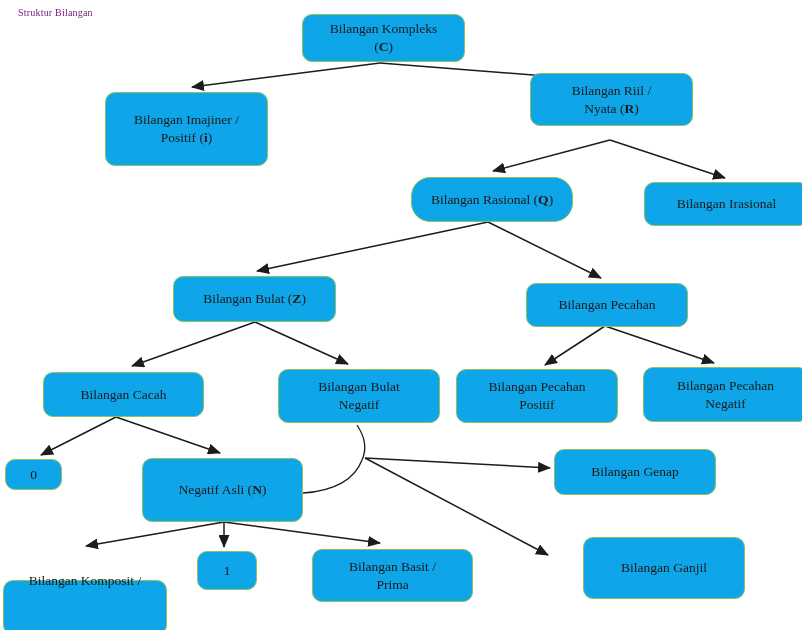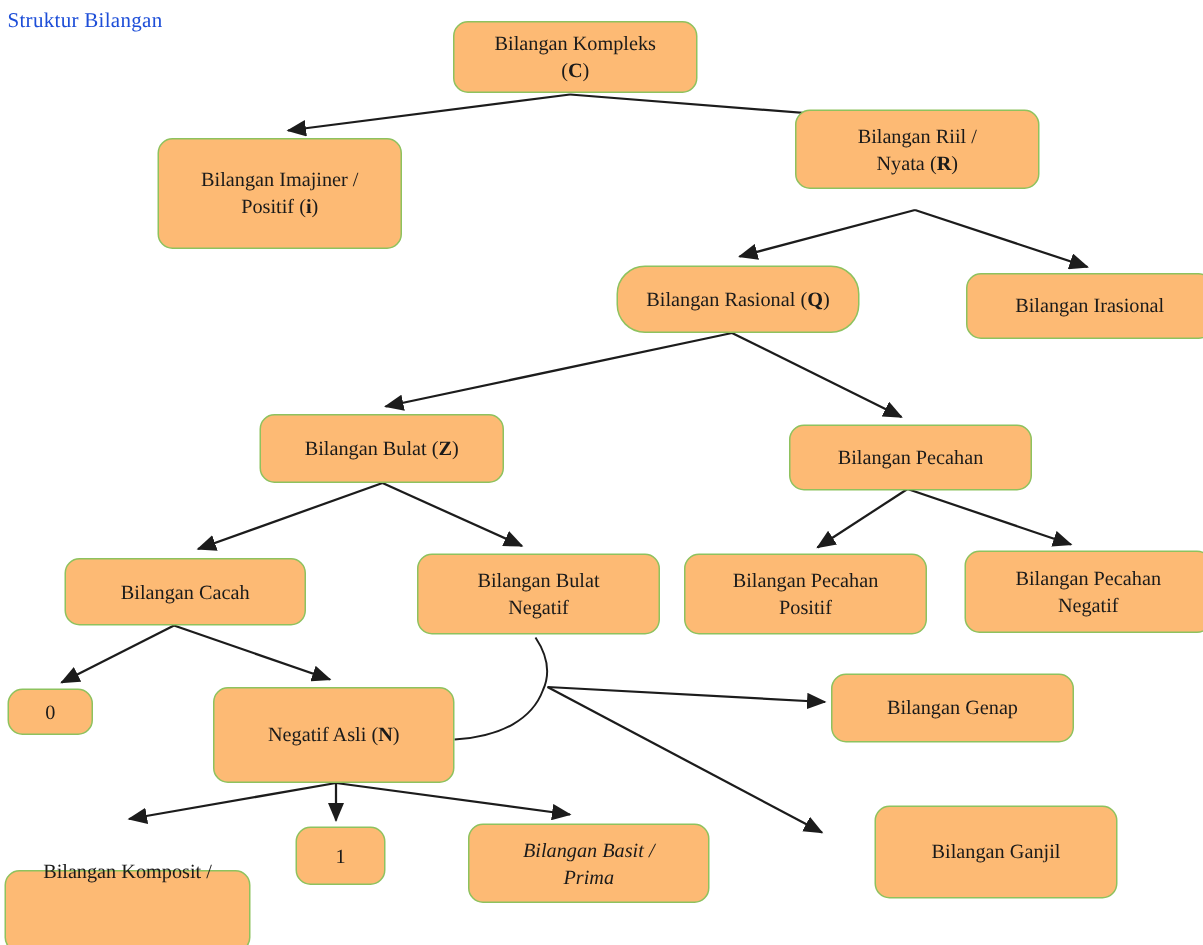--- a/index.html
+++ b/index.html
@@ -5,30 +5,30 @@
   html,body{margin:0;padding:0;background:#ffffff;}
   .canvas{
     position:relative;
     width:802px;height:630px;
     background:#ffffff;
     overflow:hidden;
     font-family:"Liberation Serif","DejaVu Serif",serif;
     color:#1a1a1a;
   }
   .title{
-    position:absolute;left:5px;top:7px;
-    font-size:14px;letter-spacing:.2px;color:#1d4ed8;
+    position:absolute;left:18px;top:7px;
+    font-size:10px;letter-spacing:.2px;color:#701a75;
   }
   svg.edges{position:absolute;left:0;top:0;pointer-events:none;}
   .node{
     position:absolute;
     box-sizing:border-box;
     border:1.8px solid #8ec25e;
     border-radius:10px;
-    background:#fdba74;
+    background:#0ea5e9;
     display:flex;flex-direction:column;
     align-items:center;justify-content:center;
     text-align:center;
     font-size:13.5px;line-height:1.3;
     padding:2px 4px;
   }
   .node .line{white-space:nowrap;}
   .node.spread .line{margin:3px 0 4px 0;}
   .node b{font-weight:bold;}
 </style>
@@ -128,19 +128,19 @@
       <div class="node" style="left: 559px; top: 537px; width: 162px; height: 62px; border-color: rgb(142, 194, 94); margin-left: 24px;">
         <div class="line"><span>Bilangan Ganjil</span></div>
       </div>
       <div class="node" style="left: 3px; top: 580px; width: 164px; height: 55px; border-color: rgb(142, 194, 94); gap: 36px;">
         <div class="line"><span>Bilangan Komposit /</span></div>
         <div class="line"><span>Tersusun</span></div>
       </div>
       <div class="node" style="left: 197px; top: 551px; width: 60px; height: 39px; border-color: rgb(142, 194, 94);">
         <div class="line"><span>1</span></div>
       </div>
-      <div class="node" style="left: 312px; top: 549px; width: 161px; height: 53px; border-color: rgb(142, 194, 94); font-style: italic;">
+      <div class="node" style="left: 312px; top: 549px; width: 161px; height: 53px; border-color: rgb(142, 194, 94);">
         <div class="line"><span>Bilangan Basit /</span></div>
         <div class="line"><span>Prima</span></div>
       </div>
     </div>
 
 </div>
 
 </body></html>

